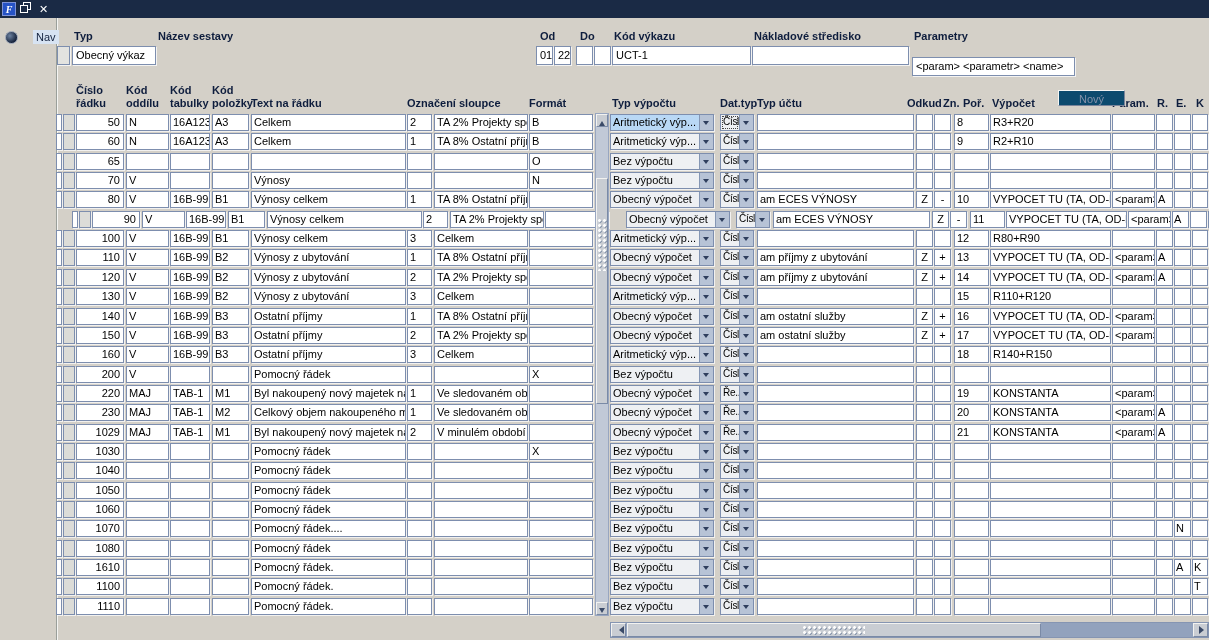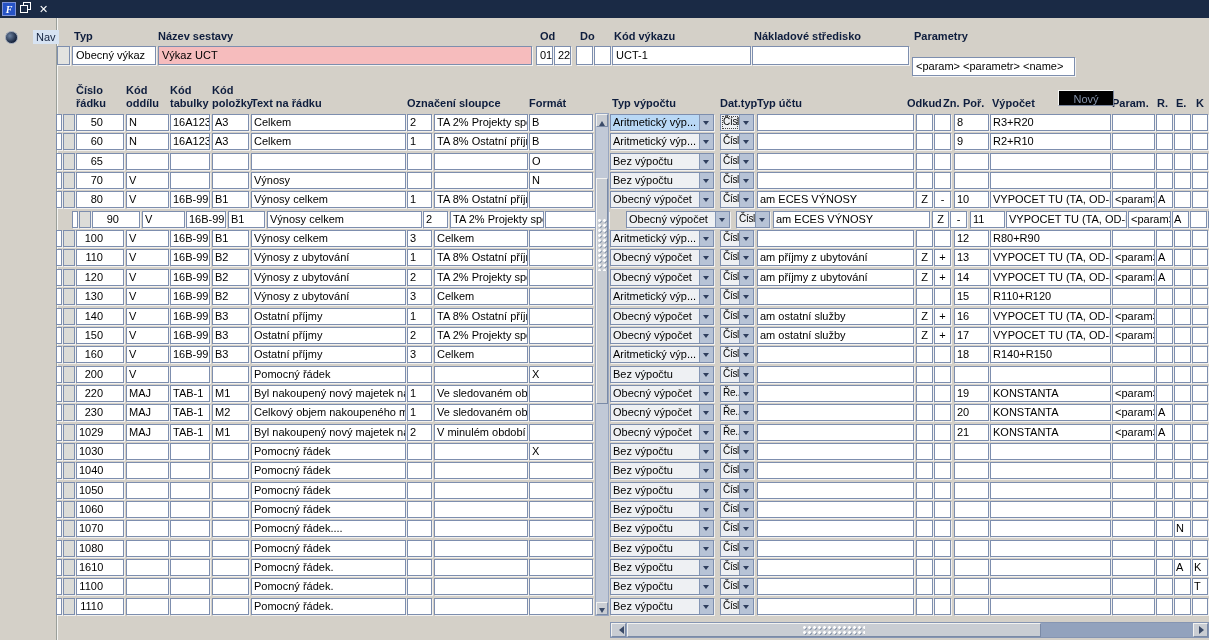--- a/index.html
+++ b/index.html
@@ -24,32 +24,32 @@
   
   .fld{position:absolute;box-sizing:border-box;height:19px;border:1px solid #7d8eae;background:#fff;
        font-size:11px;line-height:17px;padding:0 3px;white-space:nowrap;overflow:hidden;color:#000;
        box-shadow:1px 1px 0 rgba(255,255,255,.75);}
   .flabel{position:absolute;font-weight:bold;font-size:11px;color:#0e1d3d;white-space:nowrap;}
   .pinkbg{background:#f6bcbd;}
   .graybg{background:#e3e3e0;}
   .selblue{background:#b9d8f5;}
   
   .hl{position:absolute;font-weight:bold;font-size:11px;color:#0e1d3d;white-space:nowrap;}
-  .novy-btn{position:absolute;left:1058px;top:90px;width:56px;height:16px;background:#000000;
+  .novy-btn{position:absolute;left:1058px;top:90px;width:67px;height:16px;background:#0c4a6e;
             border:1px solid;border-color:#f5f5f3 #79849a #79849a #f5f5f3;color:#8492aa;
             font-size:11px;text-align:center;line-height:14px;box-sizing:border-box;}
   
   .grid-row{position:absolute;left:0;width:1209px;height:19px;}
   .cell{position:absolute;top:0;height:17px;box-sizing:border-box;border:1px solid #7d8eae;
         background:#fff;font-size:11px;line-height:14px;padding:0 2px;overflow:hidden;
         white-space:nowrap;color:#000;box-shadow:1px 1px 0 rgba(255,255,255,.7);}
   .ind2gray{background:#dcdcd8;}
   .c-ind1{left:56px;width:6px;padding:0;}
   .c-ind2{left:63px;width:12px;padding:0;}
-  .c-num{left:76px;width:48px;text-align:right;padding-right:20px;}
+  .c-num{left:76px;width:48px;text-align:right;padding-right:3px;}
   .c-oddil{left:126px;width:43px}
   .c-tab{left:170px;width:40px}
   .c-pol{left:212px;width:37px}
   .c-text{left:251px;width:155px}
   .c-sln{left:407px;width:25px}
   .c-slt{left:434px;width:94px}
   .c-fmt{left:529px;width:64px}
   .c-tv{left:610px;width:104px}
   .c-dt{left:720px;width:34px}
   .c-tu{left:757px;width:157px}
@@ -126,21 +126,20 @@
   <span class="flabel" style="left:74px;top:30px">Typ</span>
   <span class="flabel" style="left:158px;top:30px">Název sestavy</span>
   <span class="flabel" style="left:540px;top:30px">Od</span>
   <span class="flabel" style="left:580px;top:30px">Do</span>
   <span class="flabel" style="left:614px;top:30px">Kód výkazu</span>
   <span class="flabel" style="left:754px;top:30px">Nákladové středisko</span>
   <span class="flabel" style="left:914px;top:30px">Parametry</span>
 
   <div class="fld graybg" style="left:57px;top:46px;width:13px"></div>
   <div class="fld" style="left:72px;top:46px;width:84px">Obecný výkaz</div>
-  <div class="fld pinkbg" style="left:158px;top:46px;width:374px">Výkaz UCT</div>
   <div class="fld" style="left:536px;top:46px;width:17px">01</div>
   <div class="fld" style="left:554px;top:46px;width:17px">22</div>
   <div class="fld" style="left:576px;top:46px;width:17px"></div>
   <div class="fld" style="left:594px;top:46px;width:17px"></div>
   <div class="fld" style="left:612px;top:46px;width:139px">UCT-1</div>
   <div class="fld" style="left:752px;top:46px;width:157px"></div>
   <div class="fld" style="left:912px;top:57px;width:163px">&lt;param&gt;  &lt;parametr&gt;    &lt;name&gt;</div>
 
   <span class="hl" style="left:76px;top:84px">Číslo</span>
   <span class="hl" style="left:126px;top:84px">Kód</span>

